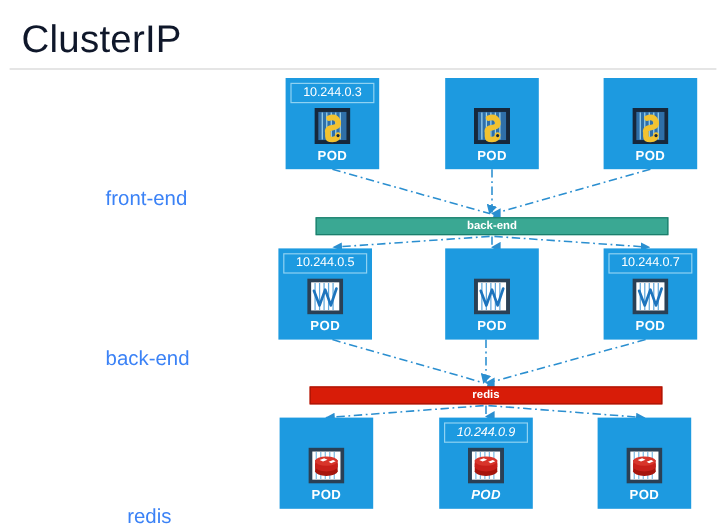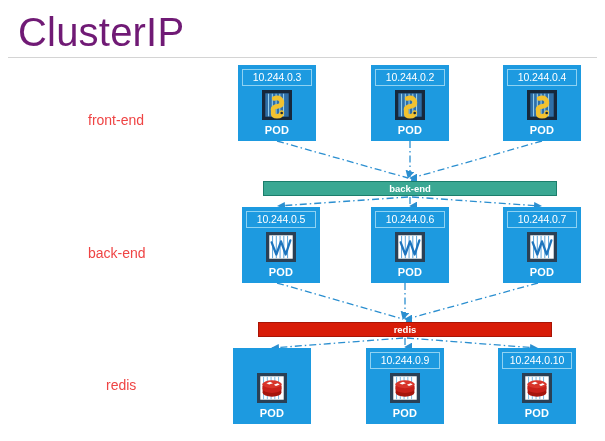--- a/index.html
+++ b/index.html
@@ -16,43 +16,44 @@
     height: 441px;
     background: #ffffff;
     overflow: hidden;
   }
 
   
   #title {
     position: absolute;
     left: 18px;
     top: 8px;
-    font-size: 40px;
+    font-size: 32px;
     font-weight: 300;
-    color: #701a75;
+    color: #0f172a;
     letter-spacing: 0.2px;
     line-height: 48px;
     white-space: nowrap;
   }
   #title-rule {
     position: absolute;
     left: 8px;
     top: 57px;
     width: 589px;
     height: 1px;
     background: #d4d4d4;
   }
 
   
   .row-label {
     position: absolute;
-    font-size: 14px;
-    color: #ef4444;
+    font-size: 17px;
+    color: #3b82f6;
     white-space: nowrap;
     text-align: left;
+    margin-top: 44px;
   }
   #label-frontend { left: 88px; top: 112px; }
   #label-backend  { left: 88px; top: 245px; }
   #label-redis    { left: 106px; top: 377px; }
 
   
   #connectors {
     position: absolute;
     left: 0;
     top: 0;
@@ -191,76 +192,73 @@
           <line x1="19" y1="4" x2="19" y2="28"></line>
         <line x1="23" y1="4" x2="23" y2="28"></line>
       </g>
       <path d="M13 9 q6 -2 8 3 q1 4 -3 5 l-4 1 q-3 1 -2 4 l0 3 q0 3 4 3 q5 0 5 -4" fill="none" stroke="#f2c230" stroke-width="5" stroke-linecap="round"></path>
       <circle cx="21" cy="24.5" r="1.4" fill="#16283c"></circle>
     </svg>
     <div class="pod-caption">POD</div>
   </div>
 
   <div class="pod" style="left:371px; top:65px;">
-    <div class="pod-ip">10.244.0.2</div>
     <svg class="pod-icon" viewBox="0 0 32 32">
       <rect x="0" y="0" width="32" height="32" fill="#16283c"></rect>
       <rect x="3.5" y="3.5" width="25" height="25" fill="#2f6fa8"></rect>
       <g stroke="#9ad2ef" stroke-width="1.1">
         <line x1="7" y1="4" x2="7" y2="28"></line>
           <line x1="11" y1="4" x2="11" y2="28"></line>
         <line x1="15" y1="4" x2="15" y2="28"></line>
           <line x1="19" y1="4" x2="19" y2="28"></line>
         <line x1="23" y1="4" x2="23" y2="28"></line>
       </g>
       <path d="M13 9 q6 -2 8 3 q1 4 -3 5 l-4 1 q-3 1 -2 4 l0 3 q0 3 4 3 q5 0 5 -4" fill="none" stroke="#f2c230" stroke-width="5" stroke-linecap="round"></path>
       <circle cx="21" cy="24.5" r="1.4" fill="#16283c"></circle>
     </svg>
     <div class="pod-caption">POD</div>
   </div>
 
   <div class="pod" style="left:503px; top:65px;">
-    <div class="pod-ip">10.244.0.4</div>
     <svg class="pod-icon" viewBox="0 0 32 32">
       <rect x="0" y="0" width="32" height="32" fill="#16283c"></rect>
       <rect x="3.5" y="3.5" width="25" height="25" fill="#2f6fa8"></rect>
       <g stroke="#9ad2ef" stroke-width="1.1">
         <line x1="7" y1="4" x2="7" y2="28"></line>
           <line x1="11" y1="4" x2="11" y2="28"></line>
         <line x1="15" y1="4" x2="15" y2="28"></line>
           <line x1="19" y1="4" x2="19" y2="28"></line>
         <line x1="23" y1="4" x2="23" y2="28"></line>
       </g>
       <path d="M13 9 q6 -2 8 3 q1 4 -3 5 l-4 1 q-3 1 -2 4 l0 3 q0 3 4 3 q5 0 5 -4" fill="none" stroke="#f2c230" stroke-width="5" stroke-linecap="round"></path>
       <circle cx="21" cy="24.5" r="1.4" fill="#16283c"></circle>
     </svg>
     <div class="pod-caption">POD</div>
   </div>
 
   <div class="svc-bar" id="svc-backend">back-end</div>
 
-  <div class="pod" style="left:242px; top:207px;">
+  <div class="pod" style="left:232px; top:207px;">
     <div class="pod-ip">10.244.0.5</div>
     <svg class="pod-icon" viewBox="0 0 32 32">
       <rect x="0" y="0" width="32" height="32" fill="#2a4055"></rect>
       <rect x="3.5" y="3.5" width="25" height="25" fill="#ffffff"></rect>
       <g stroke="#5fa8dd" stroke-width="1.1">
         <line x1="7" y1="4" x2="7" y2="28"></line>
           <line x1="11" y1="4" x2="11" y2="28"></line>
         <line x1="15" y1="4" x2="15" y2="28"></line>
           <line x1="19" y1="4" x2="19" y2="28"></line>
         <line x1="23" y1="4" x2="23" y2="28"></line>
       </g>
       <path d="M6 11 L11 24 L16 10 L21 24 L26 9" fill="none" stroke="#1d74bd" stroke-width="2.4" stroke-linejoin="round" stroke-linecap="round"></path>
     </svg>
     <div class="pod-caption">POD</div>
   </div>
 
   <div class="pod" style="left:371px; top:207px;">
-    <div class="pod-ip">10.244.0.6</div>
     <svg class="pod-icon" viewBox="0 0 32 32">
       <rect x="0" y="0" width="32" height="32" fill="#2a4055"></rect>
       <rect x="3.5" y="3.5" width="25" height="25" fill="#ffffff"></rect>
       <g stroke="#5fa8dd" stroke-width="1.1">
         <line x1="7" y1="4" x2="7" y2="28"></line>
           <line x1="11" y1="4" x2="11" y2="28"></line>
         <line x1="15" y1="4" x2="15" y2="28"></line>
           <line x1="19" y1="4" x2="19" y2="28"></line>
         <line x1="23" y1="4" x2="23" y2="28"></line>
       </g>
@@ -303,21 +301,21 @@
       <rect x="6" y="14" width="20" height="7" fill="#a5150d"></rect>
       <ellipse cx="16" cy="17" rx="10" ry="4.2" fill="#c7201a"></ellipse>
       <rect x="6" y="11" width="20" height="6" fill="#c7201a"></rect>
       <ellipse cx="16" cy="12" rx="10" ry="4.2" fill="#d8352b"></ellipse>
       <path d="M10 11 l4 -1.6 l3 1.4 l-4 1.5 Z" fill="#ffffff"></path>
       <path d="M18 12.6 l4 -1.6 l2.2 1.2 l-4 1.6 Z" fill="#ffffff"></path>
     </svg>
     <div class="pod-caption">POD</div>
   </div>
 
-  <div class="pod" style="left:366px; top:348px;">
+  <div class="pod" style="left:366px; top:348px;font-style:italic;">
     <div class="pod-ip">10.244.0.9</div>
     <svg class="pod-icon" viewBox="0 0 32 32">
       <rect x="0" y="0" width="32" height="32" fill="#2a4055"></rect>
       <rect x="3.5" y="3.5" width="25" height="25" fill="#ffffff"></rect>
       <g stroke="#7fbce4" stroke-width="1.1">
         <line x1="7" y1="4" x2="7" y2="28"></line>
           <line x1="11" y1="4" x2="11" y2="28"></line>
         <line x1="15" y1="4" x2="15" y2="28"></line>
           <line x1="19" y1="4" x2="19" y2="28"></line>
         <line x1="23" y1="4" x2="23" y2="28"></line>
@@ -327,21 +325,20 @@
       <ellipse cx="16" cy="17" rx="10" ry="4.2" fill="#c7201a"></ellipse>
       <rect x="6" y="11" width="20" height="6" fill="#c7201a"></rect>
       <ellipse cx="16" cy="12" rx="10" ry="4.2" fill="#d8352b"></ellipse>
       <path d="M10 11 l4 -1.6 l3 1.4 l-4 1.5 Z" fill="#ffffff"></path>
       <path d="M18 12.6 l4 -1.6 l2.2 1.2 l-4 1.6 Z" fill="#ffffff"></path>
     </svg>
     <div class="pod-caption">POD</div>
   </div>
 
   <div class="pod" style="left:498px; top:348px;">
-    <div class="pod-ip">10.244.0.10</div>
     <svg class="pod-icon" viewBox="0 0 32 32">
       <rect x="0" y="0" width="32" height="32" fill="#2a4055"></rect>
       <rect x="3.5" y="3.5" width="25" height="25" fill="#ffffff"></rect>
       <g stroke="#7fbce4" stroke-width="1.1">
         <line x1="7" y1="4" x2="7" y2="28"></line>
           <line x1="11" y1="4" x2="11" y2="28"></line>
         <line x1="15" y1="4" x2="15" y2="28"></line>
           <line x1="19" y1="4" x2="19" y2="28"></line>
         <line x1="23" y1="4" x2="23" y2="28"></line>
       </g>

